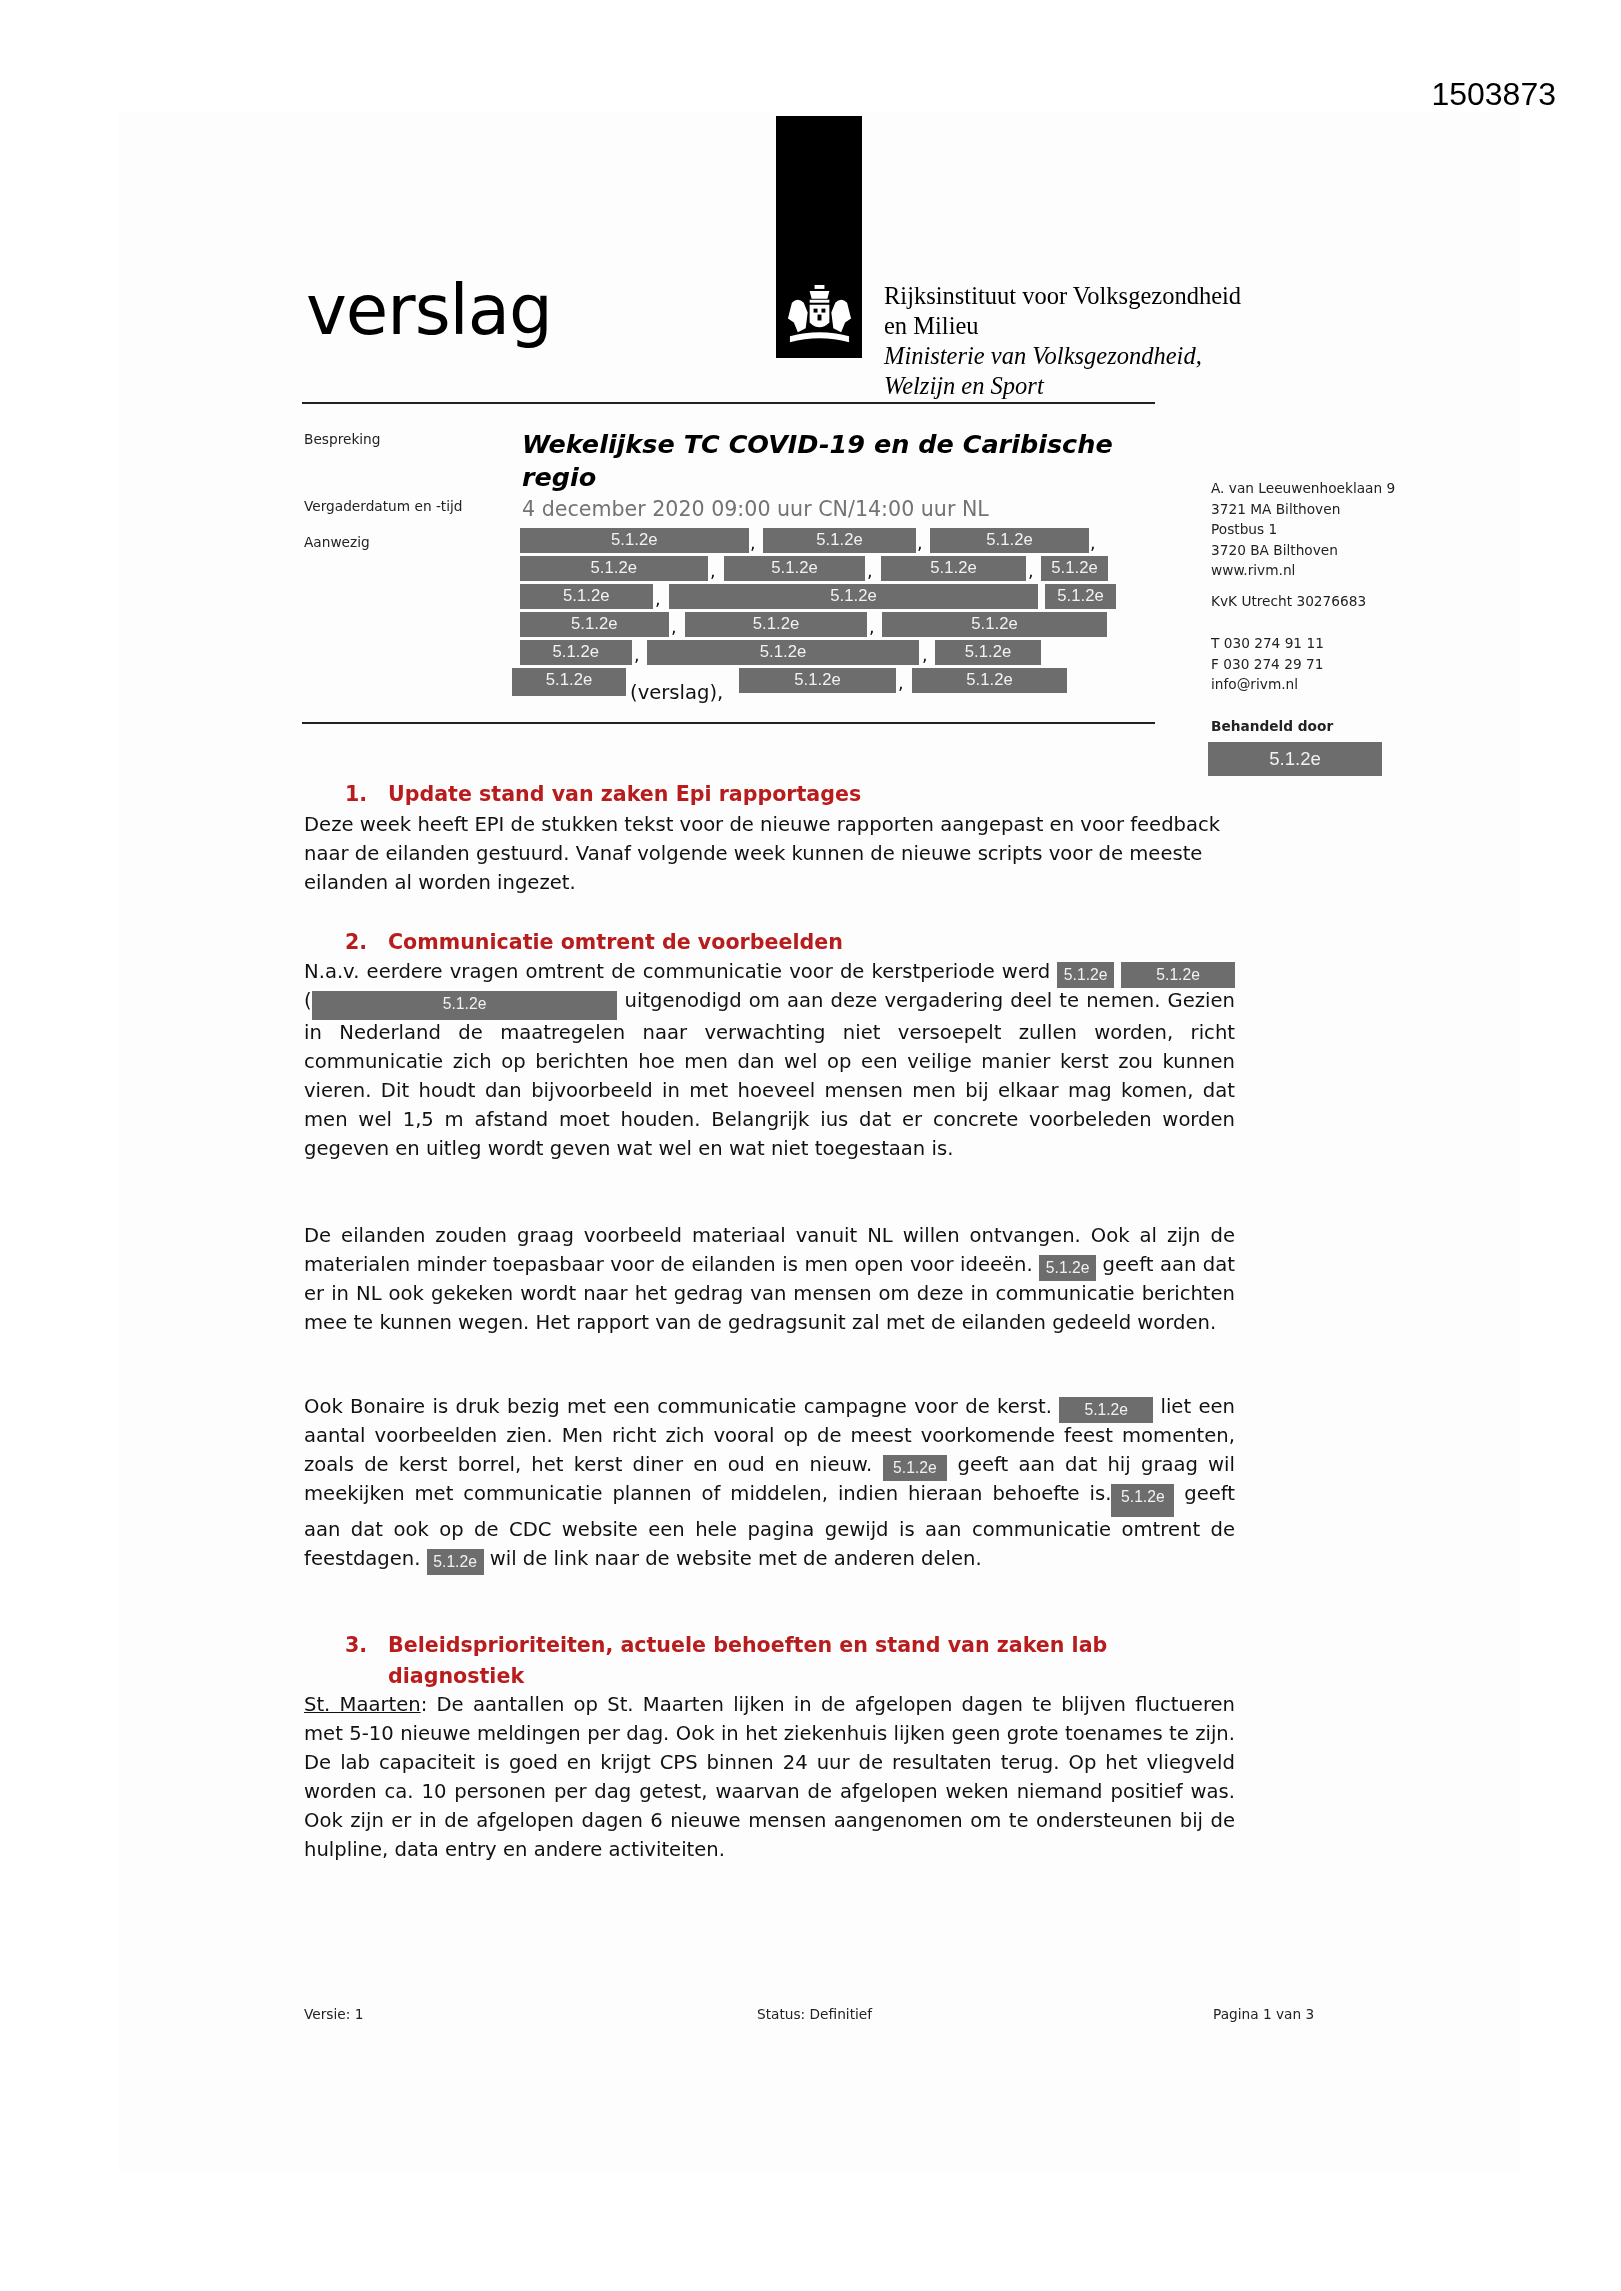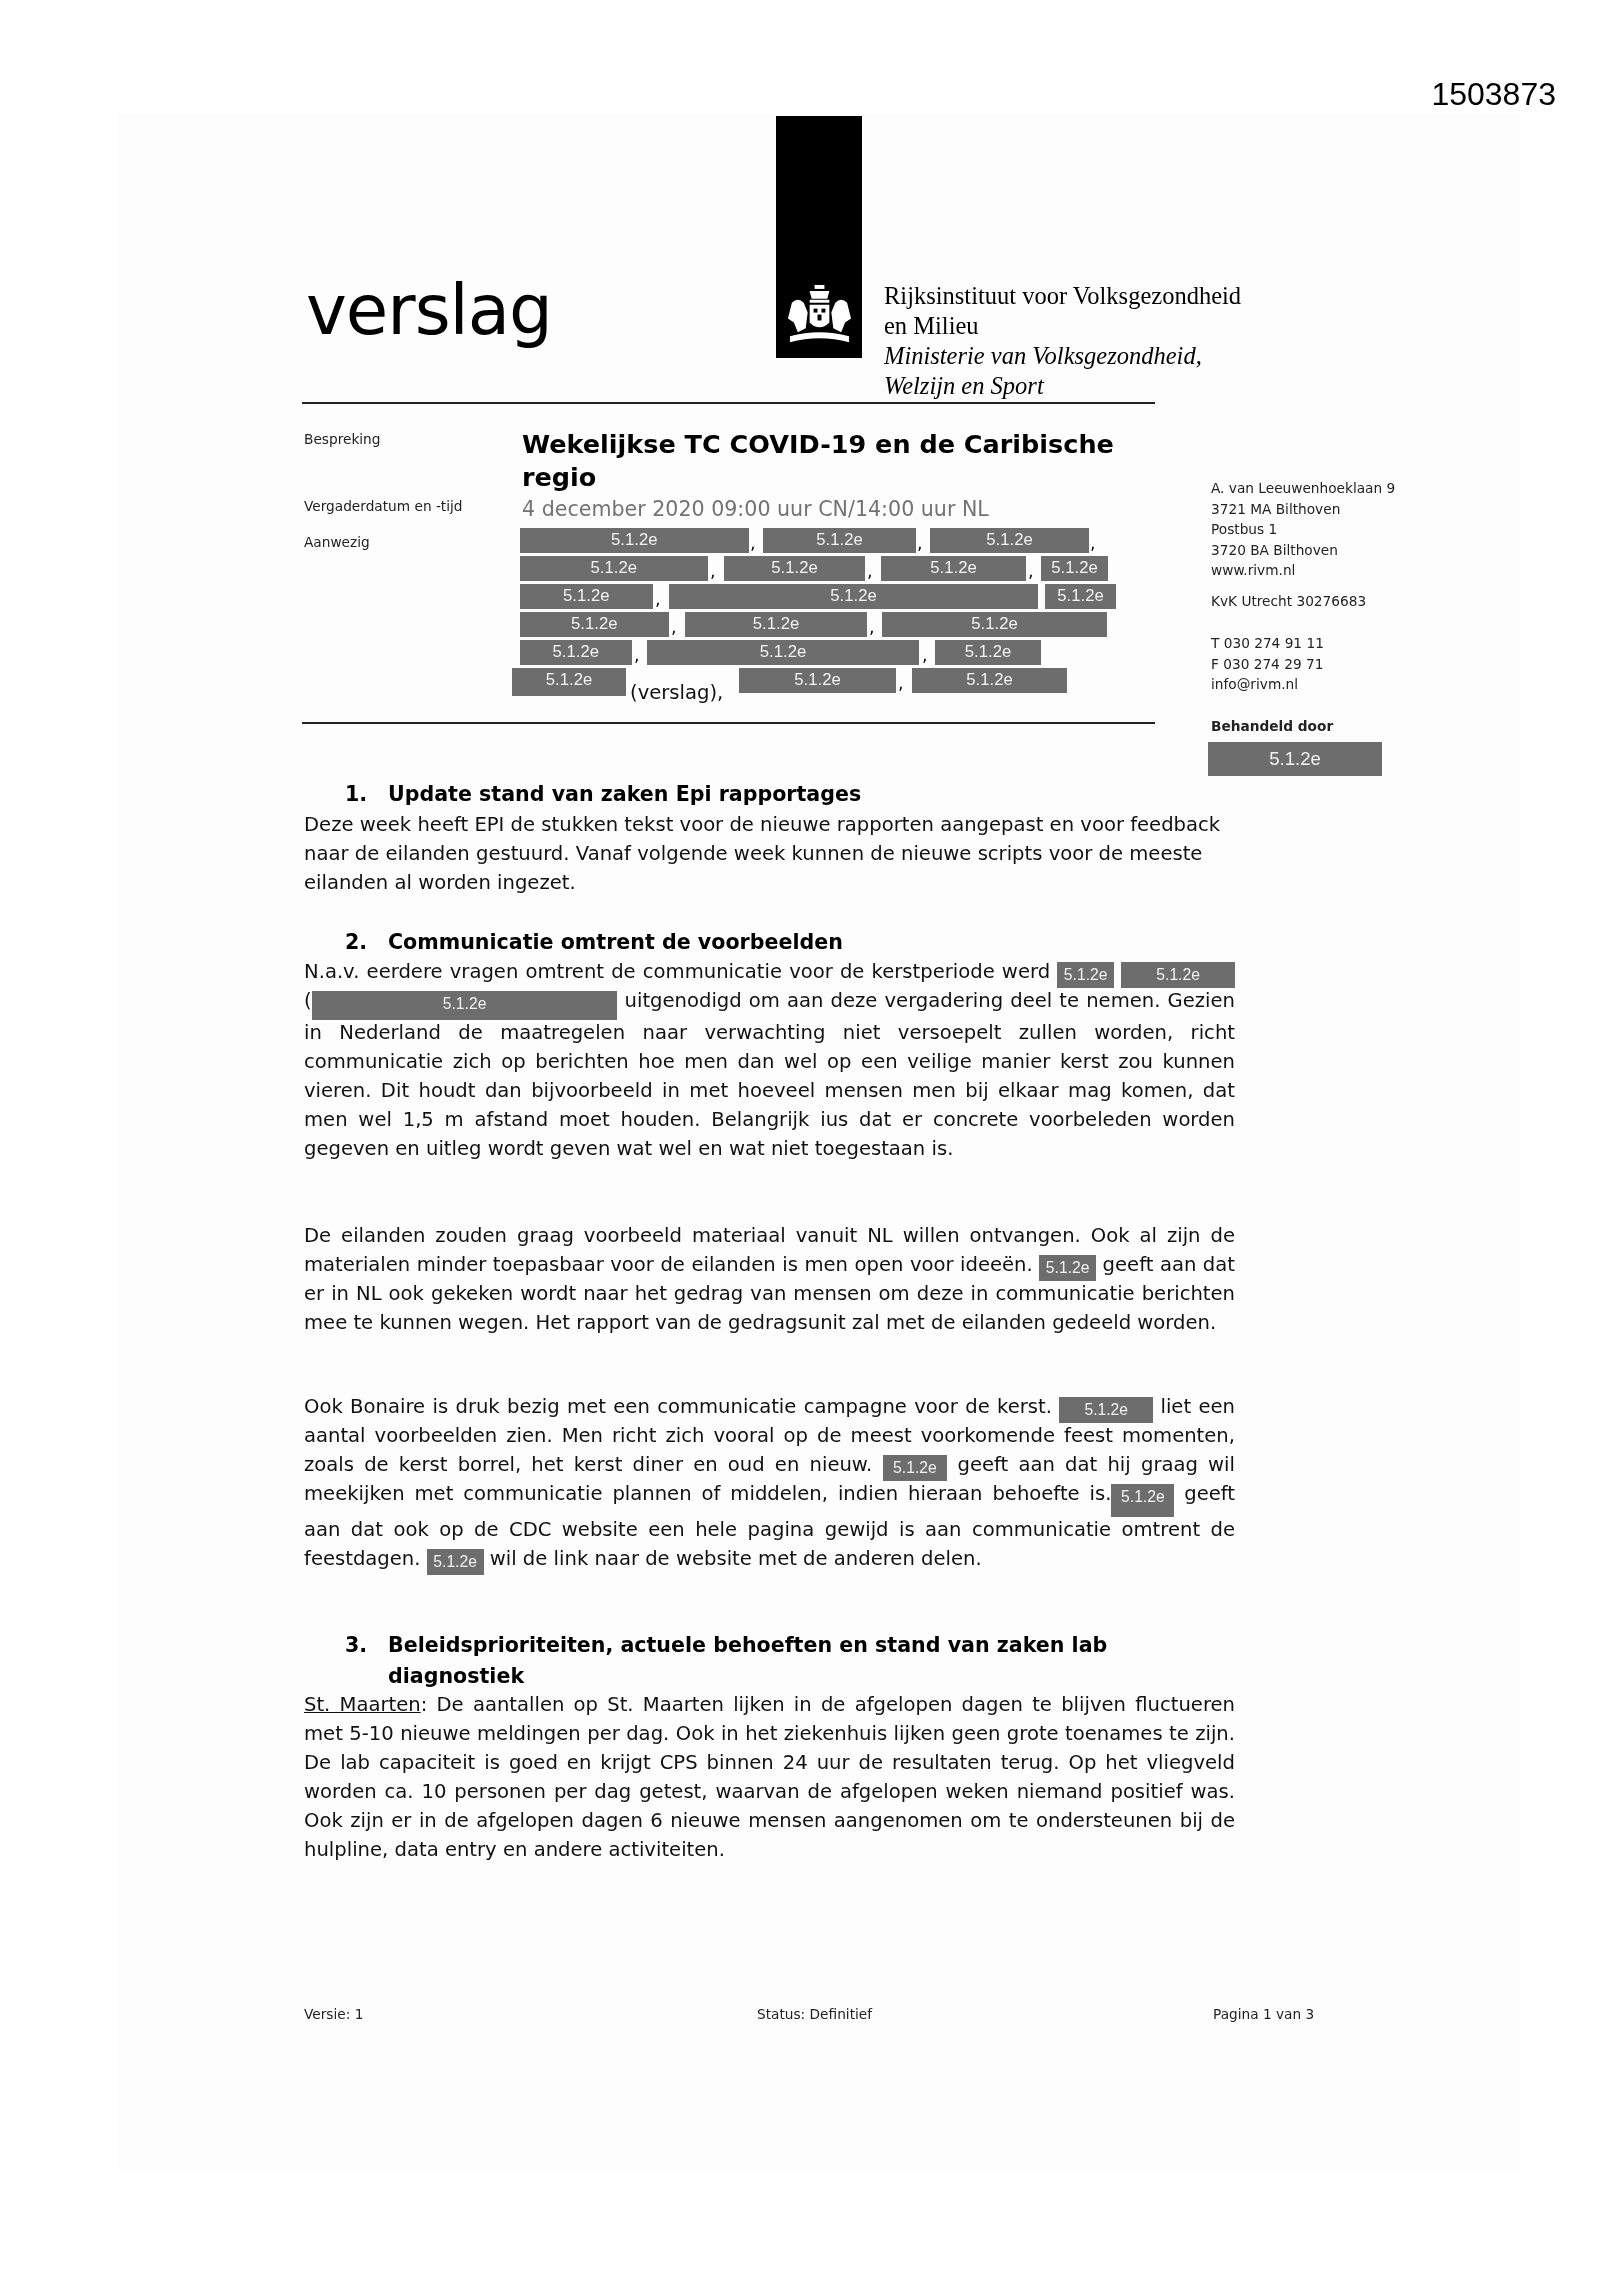--- a/index.html
+++ b/index.html
@@ -27,21 +27,21 @@
     position: absolute; left: 884px; top: 281px;
     font-family: "Liberation Serif", serif; font-size: 24.5px; line-height: 30px; color: #000;
   }
   .org .it { font-style: italic; }
   .rule { position: absolute; height: 2px; background: #222; }
   .meta-label {
     position: absolute; left: 304px; font-size: 13.7px; color: #222;
   }
   .meta-title {
     position: absolute; left: 522px; top: 428px; width: 627px;
-    font-size: 25.5px; font-weight: bold; line-height: 33px; color: #000;
+    font-size: 25.5px; font-weight: bold; line-height: 33px; color: #000; font-style: italic;
   }
   .meta-date {
     position: absolute; left: 522px; top: 497px; font-size: 20.6px; color: #737373;
   }
   .attendees {
     position: absolute; left: 512px; top: 527px; width: 627px;
   }
   .att-row { position: relative; height: 28px; white-space: nowrap; }
   .redact {
     display: inline-block; background: #6d6d6d; color: #f2f2f2;
@@ -57,21 +57,21 @@
     font-size: 13.7px; line-height: 20.6px; color: #222;
   }
   .sidebar .gap { height: 9.8px; }
   .sidebar .gap2 { height: 21.6px; }
   .sidebar .bold { font-weight: bold; margin-top: 21.6px; }
   .handled-redact {
     position: absolute; left: 1208px; top: 742px; width: 174px; height: 34px;
     line-height: 34px; font-size: 18.6px;
   }
   .section-h {
-    position: absolute; font-size: 20.6px; font-weight: bold; color: #000000; line-height: 31px;
+    position: absolute; font-size: 20.6px; font-weight: bold; color: #b91c1c; line-height: 31px;
   }
   .section-h .num { display: inline-block; width: 43px; }
   .para {
     position: absolute; left: 304px; width: 931px;
     font-size: 19.6px; line-height: 29px; color: #111; text-align: justify;
   }
   .para.left { text-align: left; }
   .para .redact {
     height: 25.5px; line-height: 25.5px; font-size: 15.7px; padding: 0 5.9px; vertical-align: baseline;
     position: relative; top: 2px;

